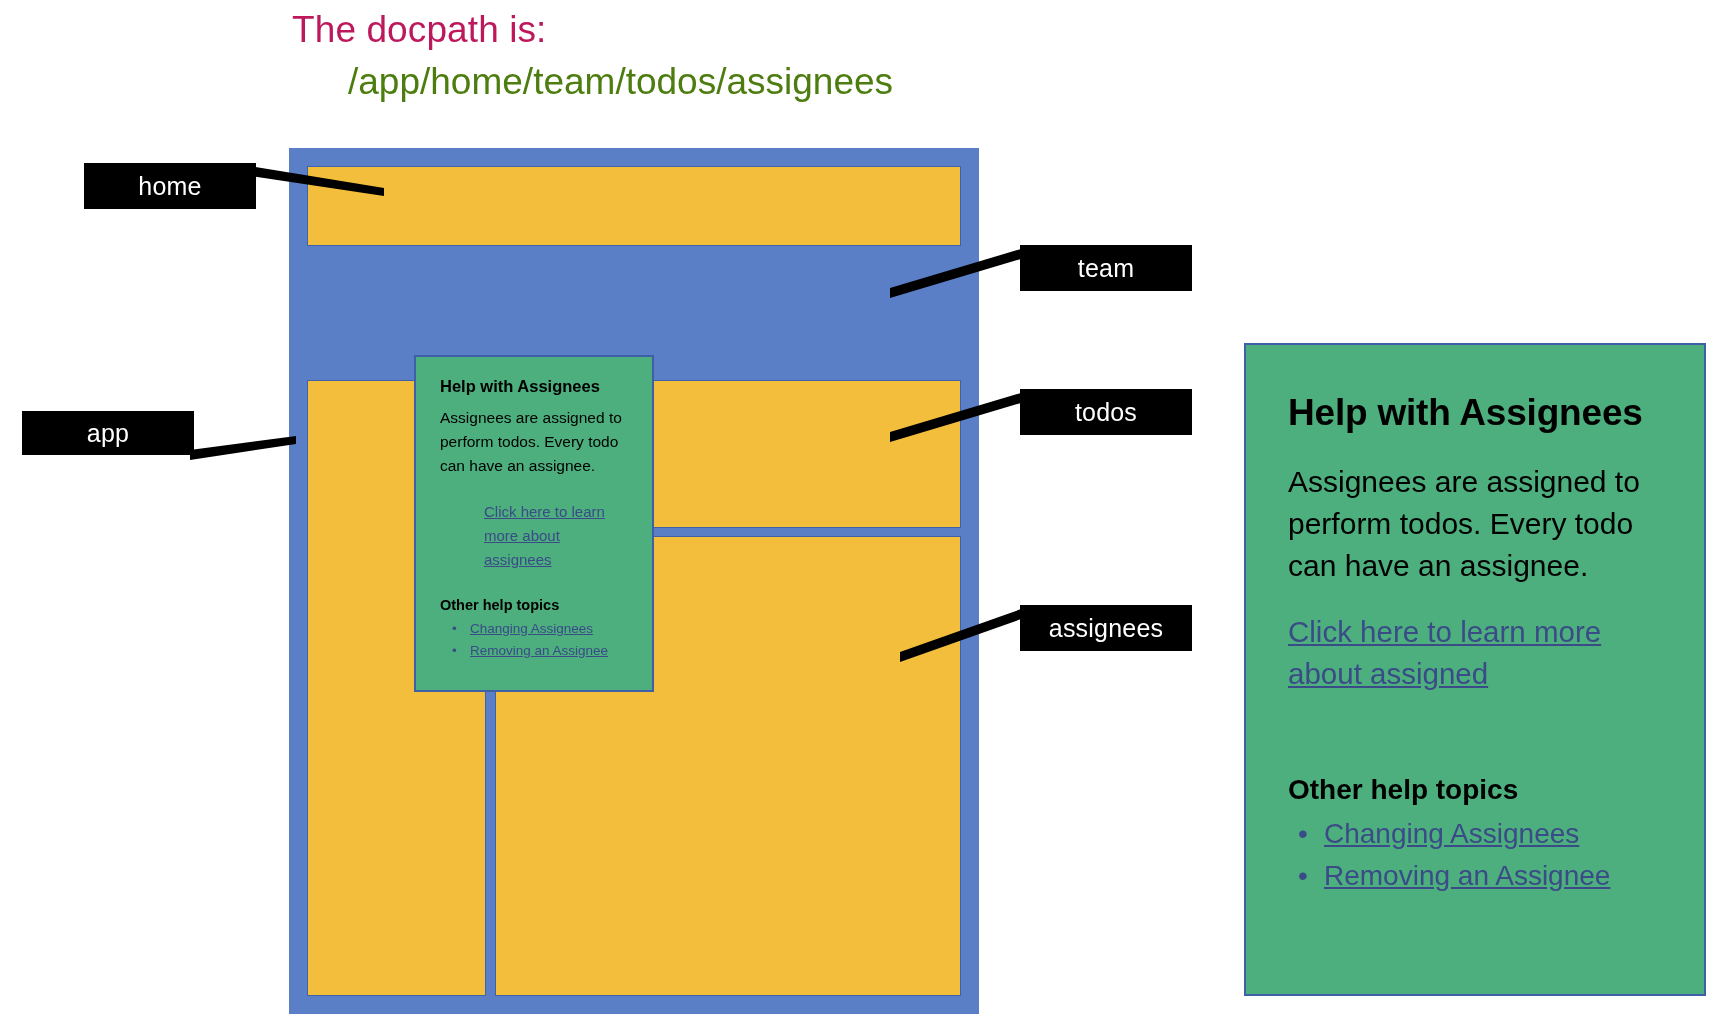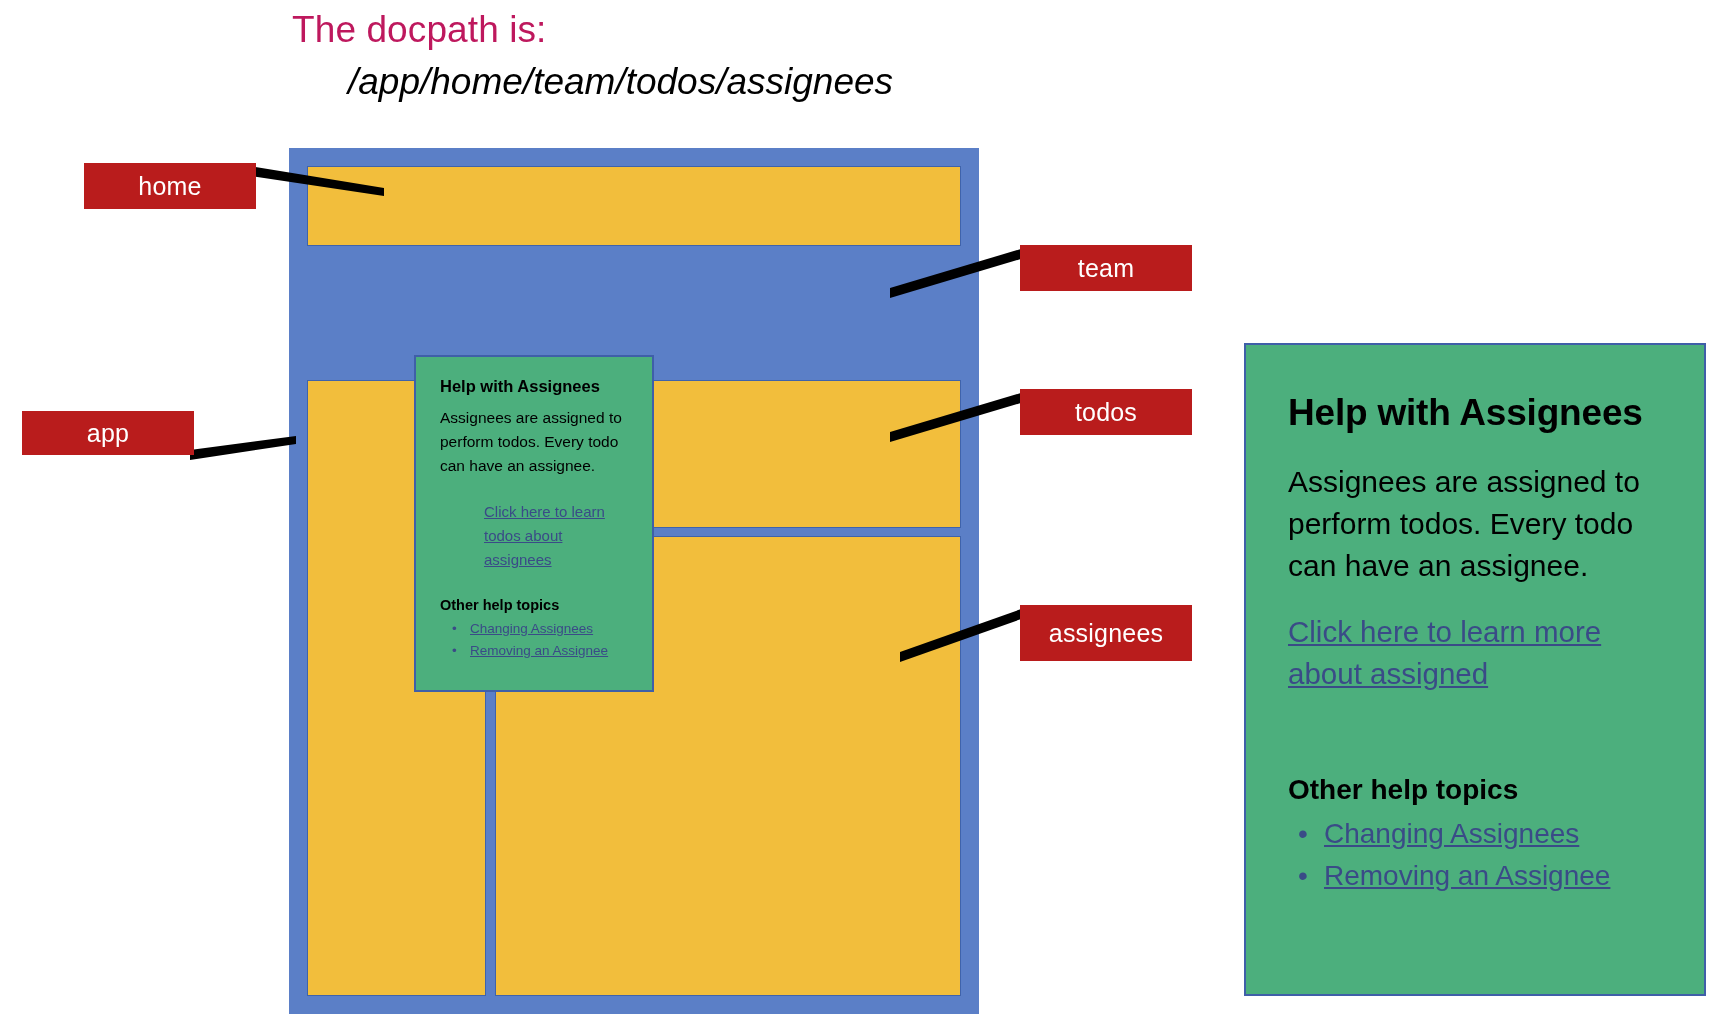--- a/index.html
+++ b/index.html
@@ -13,22 +13,22 @@
   }
   .stage{position:absolute;inset:0;}
 
   
   .heading{position:absolute;left:292px;top:8px;width:1100px;}
   .heading .line1{
     font-size:37px;line-height:44px;color:#be185d;font-weight:400;
     letter-spacing:.1px;
   }
   .heading .line2{
-    font-size:37px;line-height:44px;color:#000000;font-weight:400;
-    font-style:italic;margin-left:56px;margin-top:8px;
+    font-size:37px;line-height:44px;color:#4d7c0f;font-weight:400;
+    margin-left:56px;margin-top:8px;
   }
 
   
   .wireframe{
     position:absolute;left:289px;top:148px;
     width:690px;height:866px;
     background:#5B7FC7;
     box-sizing:border-box;
     padding:10px;
   }
@@ -123,30 +123,30 @@
     font-size:28px;line-height:42px;color:#3A4B87;
     padding-left:36px;position:relative;
   }
   .help-large ul li .bul{
     position:absolute;left:10px;top:0;color:#3A4B87;font-size:28px;
   }
   .help-large ul li .txt{text-decoration:underline;cursor:pointer;}
 
   
   .callout{
-    position:absolute;background:#b91c1c;color:#fff;
+    position:absolute;background:#000000;color:#fff;
     display:flex;align-items:center;justify-content:center;
     font-size:25px;font-weight:400;letter-spacing:.2px;
     box-sizing:border-box;
   }
   .c-home{left:84px;top:163px;width:172px;height:46px;}
   .c-app{left:22px;top:411px;width:172px;height:44px;}
   .c-team{left:1020px;top:245px;width:172px;height:46px;}
   .c-todos{left:1020px;top:389px;width:172px;height:46px;}
-  .c-assignees{left:1020px;top:605px;width:172px;height:56px;}
+  .c-assignees{left:1020px;top:605px;width:172px;height:46px;}
 
   
   .leader{position:absolute;}
 </style>
 </head>
 <body>
 
 <div class="stage">
 
   <div class="heading">
@@ -159,21 +159,21 @@
     <div class="wf-panel wf-side"></div>
     <div class="wf-panel wf-mid"></div>
     <div class="wf-panel wf-main"></div>
   </div>
 
   <div class="help-small">
     <h3>Help with Assignees</h3>
     <p>Assignees are assigned to perform todos. Every todo can have an assignee.</p>
     <div class="link-block">
       <span class="link">Click here to learn</span>
-      <span class="link">todos about assignees</span>
+      <span class="link">more about assignees</span>
     </div>
     <div class="other-title">Other help topics</div>
     <ul>
       <li>
         <span class="bul">•</span>
         <span class="txt">Changing Assignees</span>
       </li>
       <li>
         <span class="bul">•</span>
         <span class="txt">Removing an Assignee</span>

